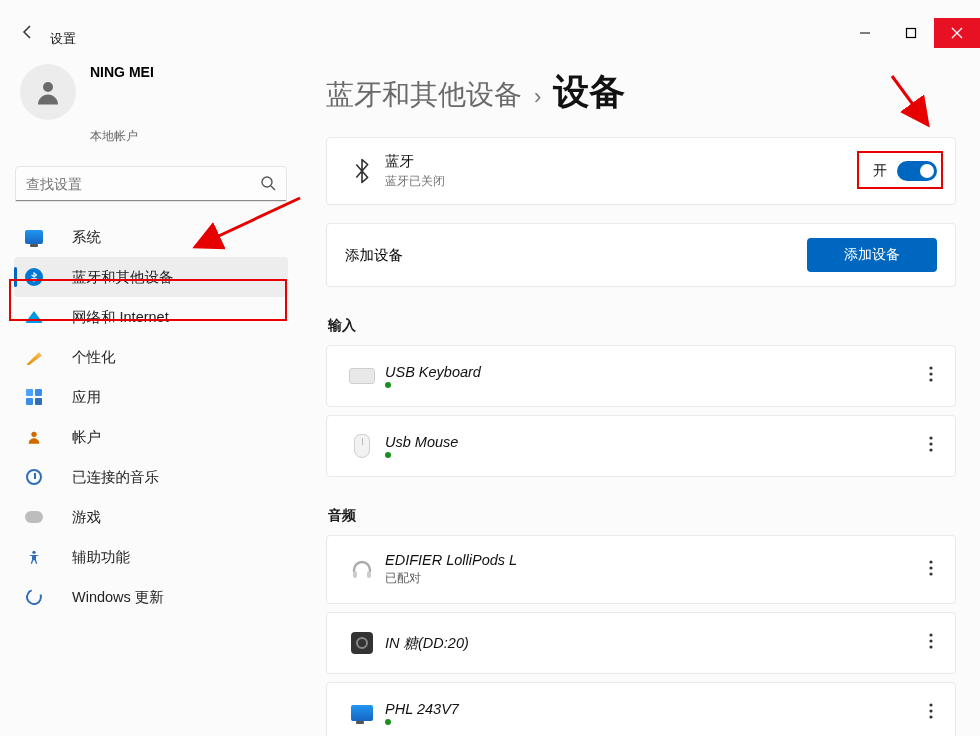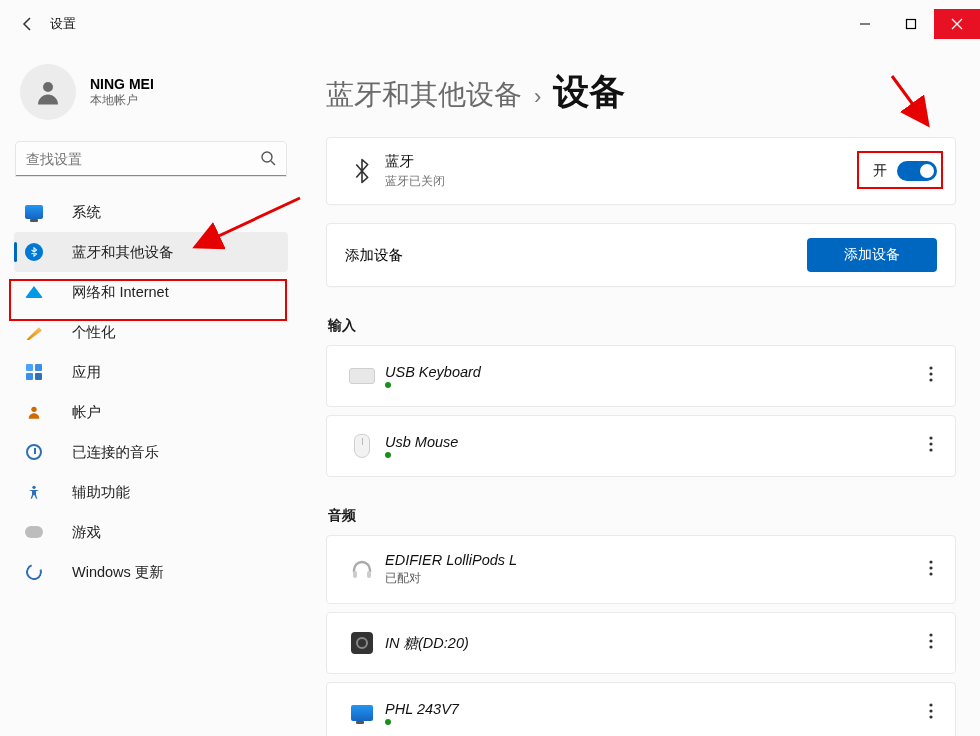--- a/index.html
+++ b/index.html
@@ -1,34 +1,34 @@
 <!DOCTYPE html>
 <html><head>
 <meta charset="utf-8">
 <style>
   * { box-sizing: border-box; margin: 0; padding: 0; }
   html, body { width: 980px; height: 736px; font-family: "Segoe UI", "Microsoft YaHei", sans-serif; background: #fcfbfc; overflow: hidden; }
 
   
-  .title-bar { height: 48px; display: flex; align-items: center; padding-left: 12px; }
+  .title-bar { height: 48px; display: flex; align-items: flex-end; padding-left: 12px; }
   .title-bar .back { width: 32px; height: 32px; display: flex; align-items: center; justify-content: center; color: #555; }
   .title-bar .title { font-size: 13px; margin-left: 6px; color: #111; }
   .title-bar .spacer { flex: 1; }
   .win-btn { width: 46px; height: 30px; display: flex; align-items: center; justify-content: center; color: #222; }
   .win-btn.close { background: #e81123; color: #fff; }
 
   .content-area { display: flex; height: calc(100% - 48px); }
 
   
   .left { width: 300px; padding: 8px 12px 0 14px; }
-  .account { display: flex; align-items: center; gap: 14px; padding: 8px 6px 22px 6px; }
+  .account { display: flex; gap: 14px; padding: 8px 6px 22px 6px; }
   .avatar { width: 56px; height: 56px; border-radius: 50%; background: #ececec; display: flex; align-items: center; justify-content: center; }
   .avatar svg { width: 30px; height: 30px; fill: #6b6b6b; }
   .account-name { font-size: 14px; font-weight: 600; }
-  .account-sub { font-size: 12px; color: #666; }
+  .account-sub { font-size: 12px; color: #666; margin-top: 48px; }
 
   .search { position: relative; margin: 0 2px 16px 2px; }
   .search input { width: 100%; height: 34px; border: none; border-bottom: 1.5px solid #8a8a8a; background: #fdfdfd; padding: 0 36px 0 10px; font-size: 14px; outline: none; box-shadow: 0 0 0 1px #e5e5e5; border-radius: 4px 4px 0 0;}
   .search .sicon { position: absolute; right: 10px; top: 8px; color: #555; }
 
   .nav { list-style: none; }
   .nav li { height: 40px; display: flex; align-items: center; gap: 28px; padding: 0 10px; border-radius: 4px; font-size: 14.5px; color: #222; position: relative; cursor: default; }
   .nav li .icon-slot { width: 20px; display: flex; justify-content: center; }
   .nav li.active { background: #ededed; }
   .nav li.active::before { content: ""; position: absolute; left: 0; top: 10px; bottom: 10px; width: 3px; background: #0067c0; border-radius: 3px; }
@@ -198,32 +198,32 @@
         <span>帐户</span>
       </li>
       <li>
         <span class="icon-slot">
             <span class="ico-clock"></span>
           </span>
         <span>已连接的音乐</span>
       </li>
       <li>
         <span class="icon-slot">
+            <span class="ico-game"></span>
+          </span>
+        <span>游戏</span>
+      </li>
+      <li>
+        <span class="icon-slot">
             <svg width="16" height="16" viewBox="0 0 24 24" fill="#2e6fb8">
               <circle cx="12" cy="5" r="2.5"></circle>
               <path d="M4 9h16l-5 2v5l2 6h-2l-2-5h-2l-2 5H7l2-6v-5z"></path>
             </svg>
           </span>
         <span>辅助功能</span>
-      </li>
-      <li>
-        <span class="icon-slot">
-            <span class="ico-game"></span>
-          </span>
-        <span>游戏</span>
       </li>
       <li>
         <span class="icon-slot">
             <span class="ico-update"></span>
           </span>
         <span>Windows 更新</span>
       </li>
     </ul>
 
     <div class="red-highlight-nav"></div>

